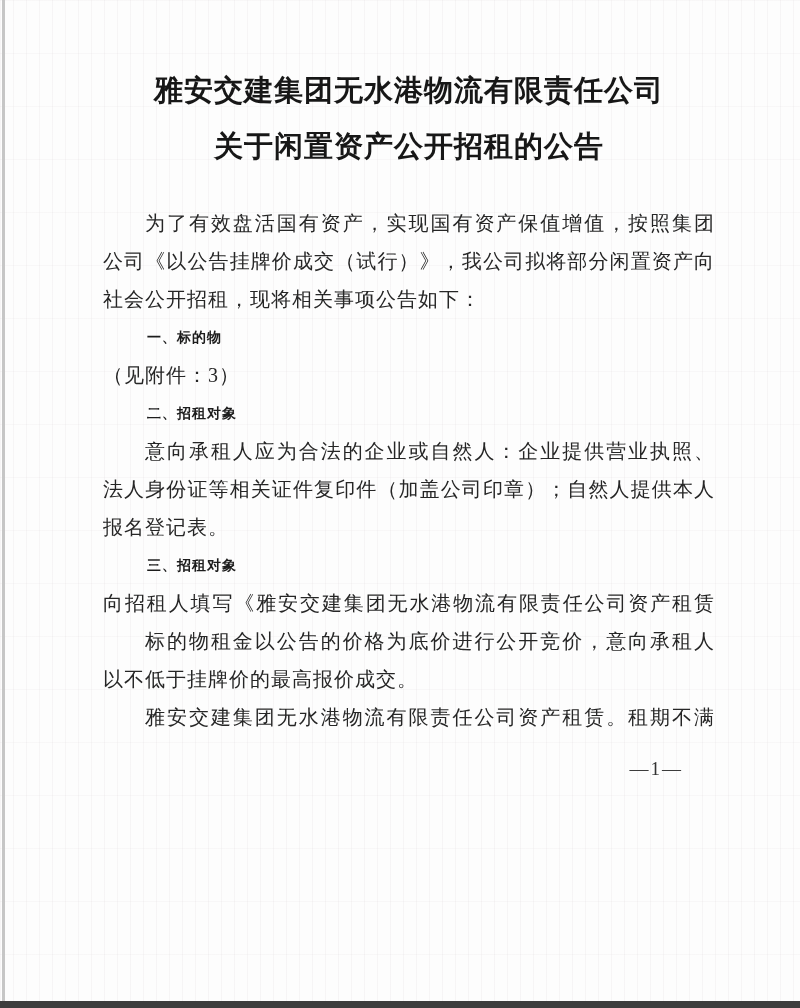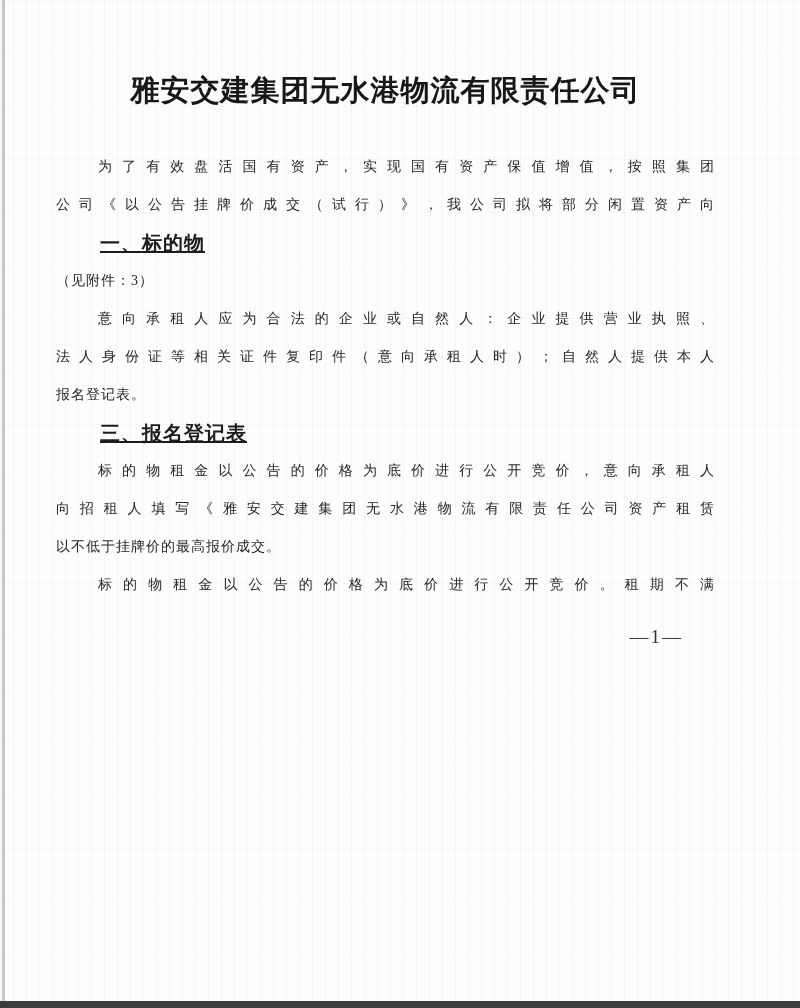--- a/index.html
+++ b/index.html
@@ -31,90 +31,92 @@
     position: absolute;
     left: 0; right: 0; bottom: 0;
     height: 7px;
     background: #3d3d3d;
   }
   .content {
     position: relative;
     box-sizing: border-box;
     width: 100%;
     height: 100%;
-    padding: 62px 85px 0 56px;
+    padding: 62px 85px 0 103px;
   }
   .title-block {
     text-align: center;
     margin-bottom: 30px;
   }
   .title-line {
     font-size: 29px;
     font-weight: bold;
     line-height: 56px;
     color: #171717;
     letter-spacing: 1px;
     white-space: nowrap;
   }
   .line {
-    font-size: 14px;
+    font-size: 20px;
     line-height: 38px;
     height: 38px;
     letter-spacing: 1px;
     white-space: nowrap;
   }
   .indent { text-indent: 42px; }
   .fill {
     white-space: normal;
     text-align: justify;
     text-align-last: justify;
   }
   .heading {
     font-family: "Liberation Sans", "DejaVu Sans", sans-serif;
     font-weight: bold;
-    font-size: 20px;
+    font-size: 14px;
     padding-left: 44px;
     color: #1c1c1c;
-    text-decoration: underline;
   }
   .footer-line {
     margin-top: 14px;
     text-align: right;
     padding-right: 32px;
     font-size: 19px;
     line-height: 38px;
     color: #333333;
     letter-spacing: 2px;
   }
 </style>
 </head>
 <body>
 
 <div class="page">
   <div class="scan-edge-left"></div>
 
   <div class="content">
     <div class="title-block">
       <div class="title-line">雅安交建集团无水港物流有限责任公司</div>
+      <div class="title-line">关于闲置资产公开招租的公告</div>
     </div>
 
     <div class="line indent fill">为了有效盘活国有资产，实现国有资产保值增值，按照集团</div>
     <div class="line fill">公司《以公告挂牌价成交（试行）》，我公司拟将部分闲置资产向</div>
+    <div class="line">社会公开招租，现将相关事项公告如下：</div>
 
     <div class="line heading">一、标的物</div>
     <div class="line">（见附件：3）</div>
 
+    <div class="line heading">二、招租对象</div>
     <div class="line indent fill">意向承租人应为合法的企业或自然人：企业提供营业执照、</div>
-    <div class="line fill">法人身份证等相关证件复印件（意向承租人时）；自然人提供本人</div>
+    <div class="line fill">法人身份证等相关证件复印件（加盖公司印章）；自然人提供本人</div>
     <div class="line">报名登记表。</div>
 
-    <div class="line heading">三、报名登记表</div>
+    <div class="line heading">三、招租对象</div>
+    <div class="line fill">向招租人填写《雅安交建集团无水港物流有限责任公司资产租赁</div>
     <div class="line indent fill">标的物租金以公告的价格为底价进行公开竞价，意向承租人</div>
-    <div class="line fill">向招租人填写《雅安交建集团无水港物流有限责任公司资产租赁</div>
     <div class="line">以不低于挂牌价的最高报价成交。</div>
 
-    <div class="line indent fill">标的物租金以公告的价格为底价进行公开竞价。租期不满</div>
+    <div class="line indent fill">雅安交建集团无水港物流有限责任公司资产租赁。租期不满</div>
 
     <div class="footer-line">—1—</div>
   </div>
 
   <div class="scan-edge-bottom"></div>
 </div>
 
 </body></html>

